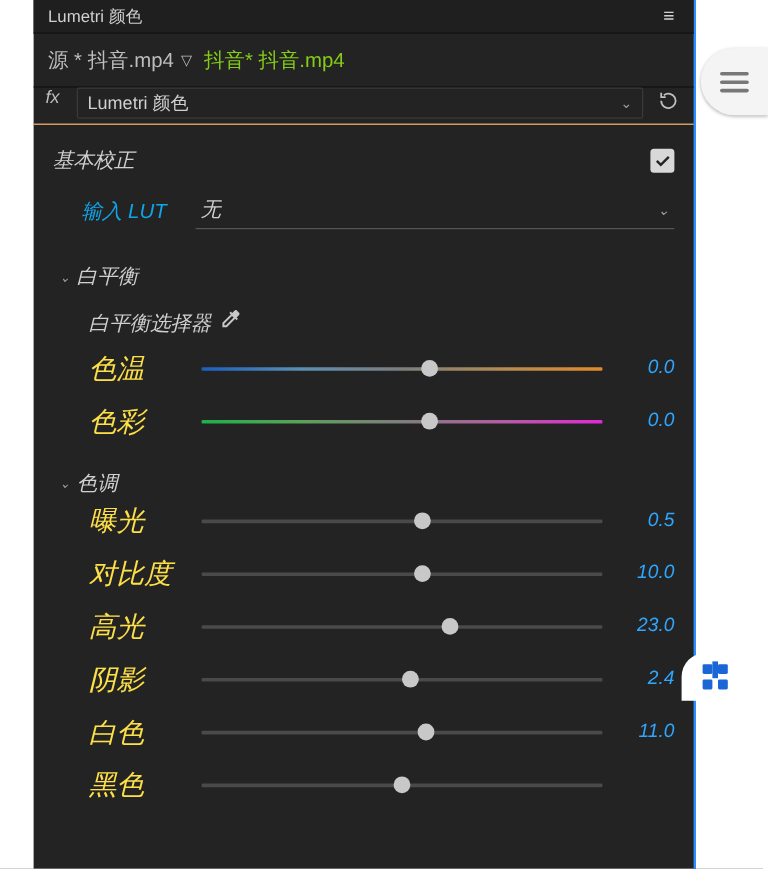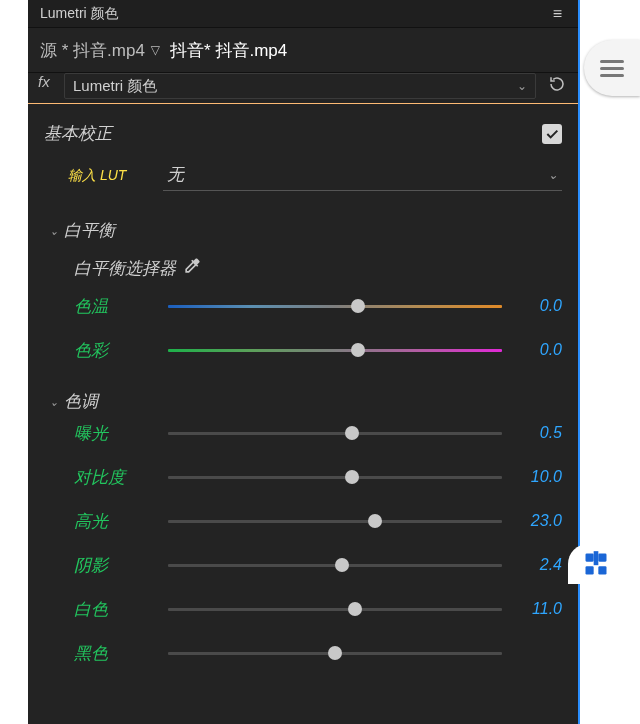--- a/index.html
+++ b/index.html
@@ -5,47 +5,47 @@
   * { box-sizing: border-box; margin: 0; padding: 0; font-family: "Microsoft YaHei", Arial, sans-serif; }
   body { width: 640px; height: 724px; background: #fff; position: relative; overflow: hidden; }
   .outer { width: 640px; height: 588px; position: relative; background: #fff; }
   .panel { position: absolute; left: 28px; top: 0; width: 552px; height: 724px; background: #232323; border-right: 2px solid #2a8fff; }
   .title-bar { display: flex; align-items: center; height: 28px; padding: 0 12px; background: #1f1f1f; border-bottom: 1px solid #111; }
   .title-bar .title { color: #d0d0d0; font-size: 14px; flex: 1; }
   .title-bar .menu { color: #d0d0d0; font-size: 16px; padding: 0 4px; cursor: pointer; }
   .source-row { display: flex; align-items: center; height: 44px; padding: 0 12px; font-size: 17px; }
   .source-row .src { color: #bdbdbd; }
   .source-row .dd { color: #bdbdbd; margin: 0 6px; font-size: 12px; }
-  .source-row .clip { color: #ffffff; margin-left: 4px; }
+  .source-row .clip { color: #84cc16; margin-left: 4px; }
   .effect-row { display: flex; align-items: flex-start; height: 32px; padding: 0 10px; border-top: 1px solid #111; border-bottom: 1px solid #fdba74; }
   .effect-row .fx { color: #bdbdbd; font-style: italic; font-size: 15px; width: 26px; }
   .effect-row .effect-dd { flex: 1; display: flex; align-items: center; background: #232323; border: 1px solid #3a3a3a; border-radius: 2px; height: 26px; padding: 0 8px; }
   .effect-row .effect-dd .label { color: #d0d0d0; font-size: 15px; flex: 1; }
   .effect-row .effect-dd .chev { color: #9a9a9a; font-size: 12px; }
   .effect-row .reset { width: 22px; height: 22px; margin-left: 10px; display: flex; align-items: center; justify-content: center; cursor: pointer; }
   .effect-row .reset svg { width: 18px; height: 18px; }
   .section { padding: 18px 16px 0 16px; font-style: italic; }
   .sect-head { display: flex; align-items: center; margin-bottom: 16px; }
   .sect-head .label { color: #d0d0d0; font-size: 17px; flex: 1; }
   .checkbox { width: 20px; height: 20px; background: #d8d8d8; border-radius: 3px; display: flex; align-items: center; justify-content: center; }
   .checkbox svg { width: 16px; height: 16px; }
   .lut-row { display: flex; align-items: center; margin: 0 0 20px 24px; }
-  .lut-row .label { color: #fde047; font-size: 14px; width: 95px; }
+  .lut-row .label { color: #0ea5e9; font-size: 17px; width: 95px; }
   .lut-row .select { flex: 1; display: flex; align-items: center; border-bottom: 1px solid #555; padding: 2px 4px 4px 4px; }
   .lut-row .select .value { color: #d0d0d0; font-size: 17px; flex: 1; }
   .lut-row .select .chev { color: #9a9a9a; font-size: 12px; }
   .subsect { margin-bottom: 12px; }
   .subsect-head { display: flex; align-items: center; padding: 8px 0; }
   .twirl { color: #9a9a9a; font-size: 12px; width: 20px; display: inline-flex; justify-content: center; transform: scaleX(0.85); }
   .subsect-head .label { color: #d0d0d0; font-size: 17px; }
   .wb-picker { display: flex; align-items: flex-end; margin: 6px 0 14px 30px; }
   .wb-picker .label { color: #d0d0d0; font-size: 17px; }
   .wb-picker .eyedrop { margin-left: 6px; cursor: pointer; }
   .slider-row { display: flex; align-items: center; margin: 0 0 20px 30px; height: 24px; }
-  .slider-row .label { color: #22c55e; font-size: 17px; width: 94px; }
+  .slider-row .label { color: #fde047; font-size: 23px; width: 94px; }
   .slider-row .track-wrap { flex: 1; position: relative; height: 14px; display: flex; align-items: center; margin-right: 12px; }
   .slider-row .track { height: 3px; width: 100%; border-radius: 1px; }
   .slider-row .thumb { position: absolute; top: 50%; transform: translate(-50%,-50%); width: 14px; height: 14px; border-radius: 50%; background: #c8c8c8; }
   .slider-row .value { color: #2fa6ff; font-size: 16px; width: 48px; text-align: right; }
   .grad-temp { background: linear-gradient(to right,#1b5fbf,#5b8fb1,#7e7e7e,#b38b52,#e08a28); }
   .grad-tint { background: linear-gradient(to right,#1db14a,#5ca05a,#7e7e7e,#b35da3,#e029d6); }
   .track-gray { background: #4a4a4a; }
   .side-fab { position: absolute; right: 0; top: 40px; width: 56px; height: 56px; border-radius: 50% 0 0 50%; background: #f4f4f4; display: flex; align-items: center; justify-content: center; box-shadow: 0 1px 3px rgba(0,0,0,0.3); }
   .side-fab .lines span { display: block; width: 24px; height: 3px; background: #777; margin: 4px 0; border-radius: 2px; }
   .brand { position: absolute; right: 18px; bottom: 4px; display: flex; align-items: center; background: #fff; border-radius: 20px 0 0 0; padding: 6px 6px 6px 14px; }

